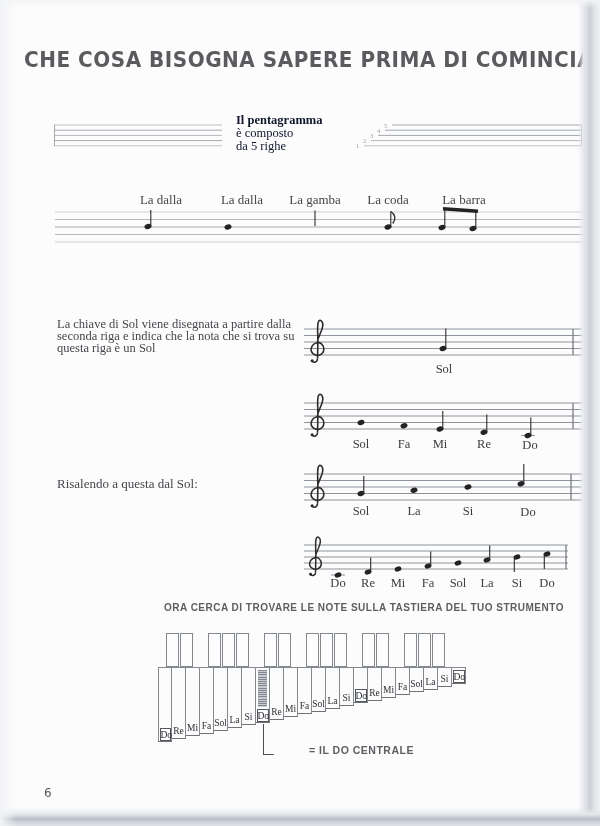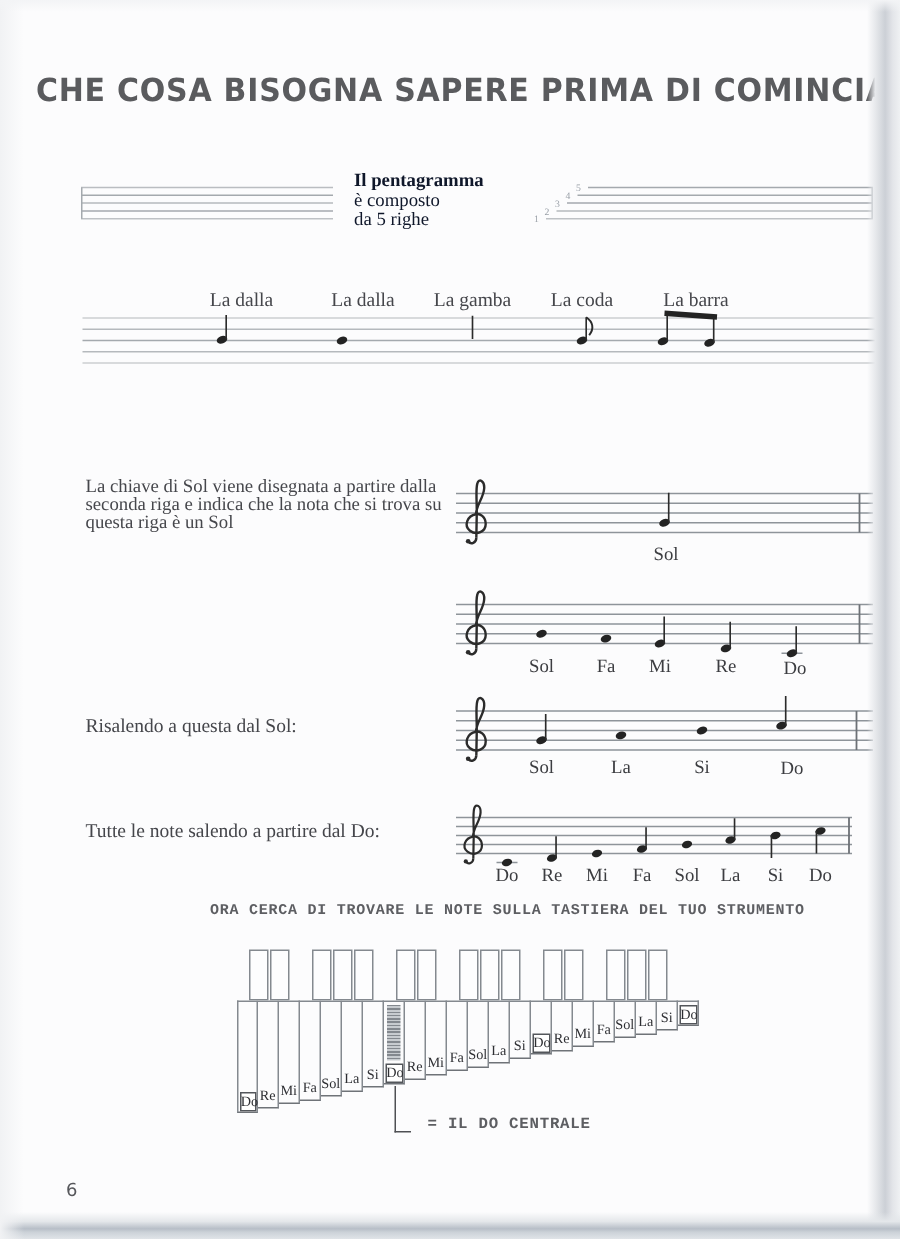--- a/index.html
+++ b/index.html
@@ -3,22 +3,22 @@
 <meta charset="utf-8">
 <style>
   html,body{margin:0;padding:0;background:#e9eaec;}
   .page{position:relative;width:600px;height:826px;background:#fcfcfd;overflow:hidden;
         font-family:"Liberation Serif",serif;}
   .abs{position:absolute;}
   
   .comic-title{position:absolute;left:24px;right:20px;top:48px;text-align:center;
     font-family:"DejaVu Sans",sans-serif;font-size:20px;font-weight:600;
     letter-spacing:.5px;color:#5a5b5e;transform:scaleY(1.06);white-space:nowrap;}
-  .comic-sub{position:absolute;font-family:Liberation Mono, monospace;font-weight:600;
-    color:#5d5e62;letter-spacing:.5px;white-space:nowrap;}
+  .comic-sub{position:absolute;font-family:Liberation Sans, sans-serif;font-weight:600;
+    color:#5d5e62;letter-spacing:.5px;white-space:nowrap;margin-left:24px;}
   .serif-line{position:absolute;font-family:"Liberation Serif",serif;font-size:12.5px;
     color:#46474c;white-space:nowrap;line-height:12px;}
   .row-label{position:absolute;font-family:"Liberation Serif",serif;font-size:13px;
     color:#45464b;white-space:nowrap;}
   .note-label{position:absolute;font-family:"Liberation Serif",serif;font-size:12.5px;
     color:#3c3d41;transform:translateX(-50%);white-space:nowrap;}
   .part-label{position:absolute;font-family:"Liberation Serif",serif;font-size:13px;
     color:#45464b;transform:translateX(-50%);white-space:nowrap;}
   .penta-text{position:absolute;left:236px;top:114px;font-size:12.5px;color:#0f172a;
     line-height:13px;white-space:nowrap;}
@@ -211,21 +211,20 @@
         <ellipse class="nh" cx="221" cy="28.75" rx="3.6" ry="2.5" transform="rotate(-18 221 28.75)"></ellipse>
         <line class="stem" x1="223.8" y1="28.75" x2="223.8" y2="9"></line>
       </g>
     </g>
   </svg>
   <span class="note-label" style="left:361px;top:504px">Sol</span>
   <span class="note-label" style="left:414px;top:504px">La</span>
   <span class="note-label" style="left:468px;top:504px">Si</span>
   <span class="note-label" style="left:528px;top:505px">Do</span>
 
-  <div class="row-label" style="left:57px;top:546px">Tutte le note salendo a partire dal Do:</div>
   <svg class="abs" style="left:300px;top:535px" width="275" height="60">
     <line class="staffline" x1="4" y1="10" x2="268" y2="10"></line>
     <line class="staffline" x1="4" y1="16" x2="268" y2="16"></line>
     <line class="staffline" x1="4" y1="22" x2="268" y2="22"></line>
     <line class="staffline" x1="4" y1="28" x2="268" y2="28"></line>
     <line class="staffline" x1="4" y1="34" x2="268" y2="34"></line>
     <line class="barline" x1="266" y1="10" x2="266" y2="34"></line>
     <use href="#gclef" xlink:href="#gclef" transform="translate(4,10) scale(0.92)"></use>
     <g>
       <g>

